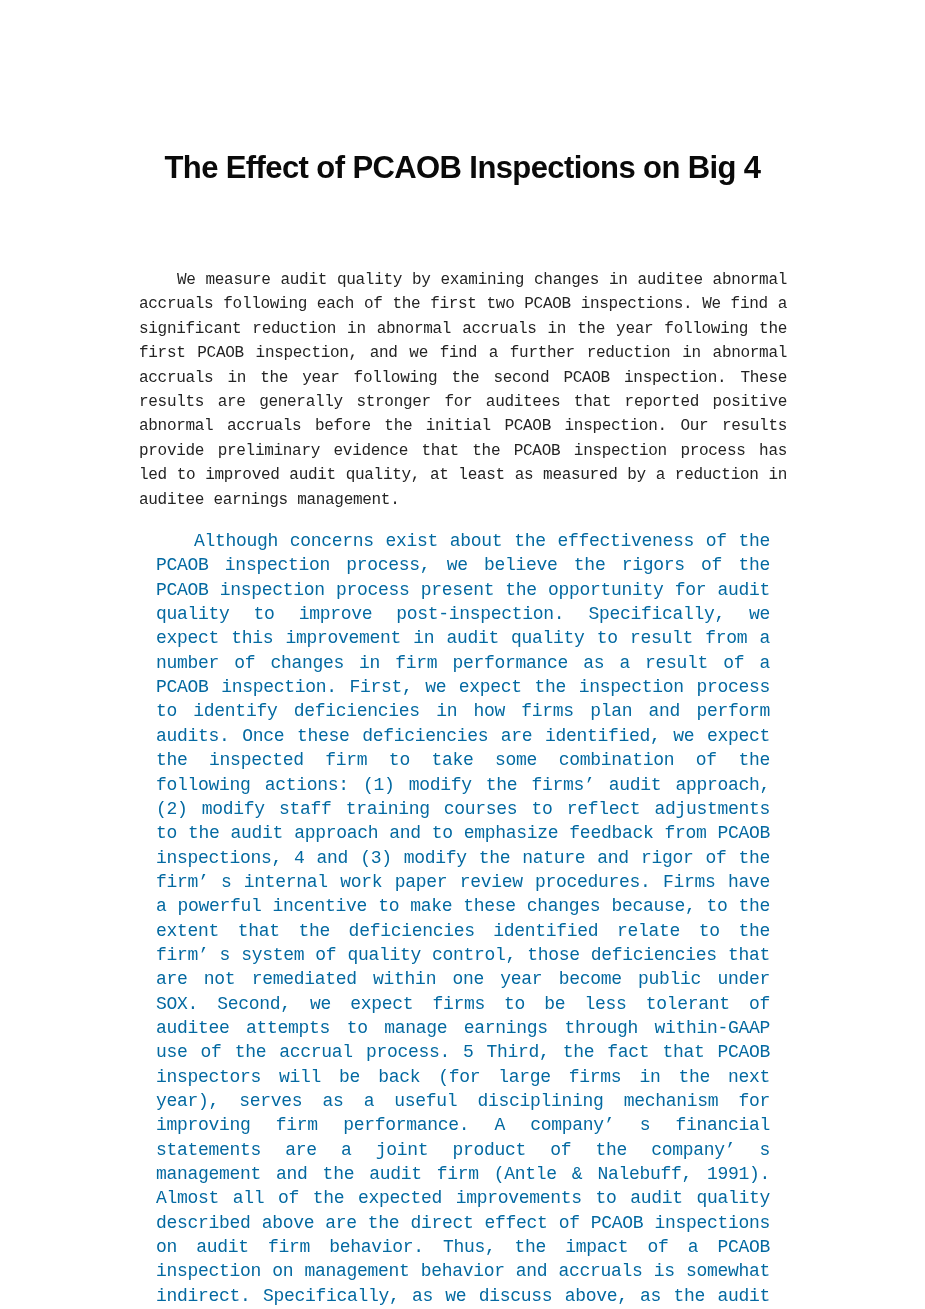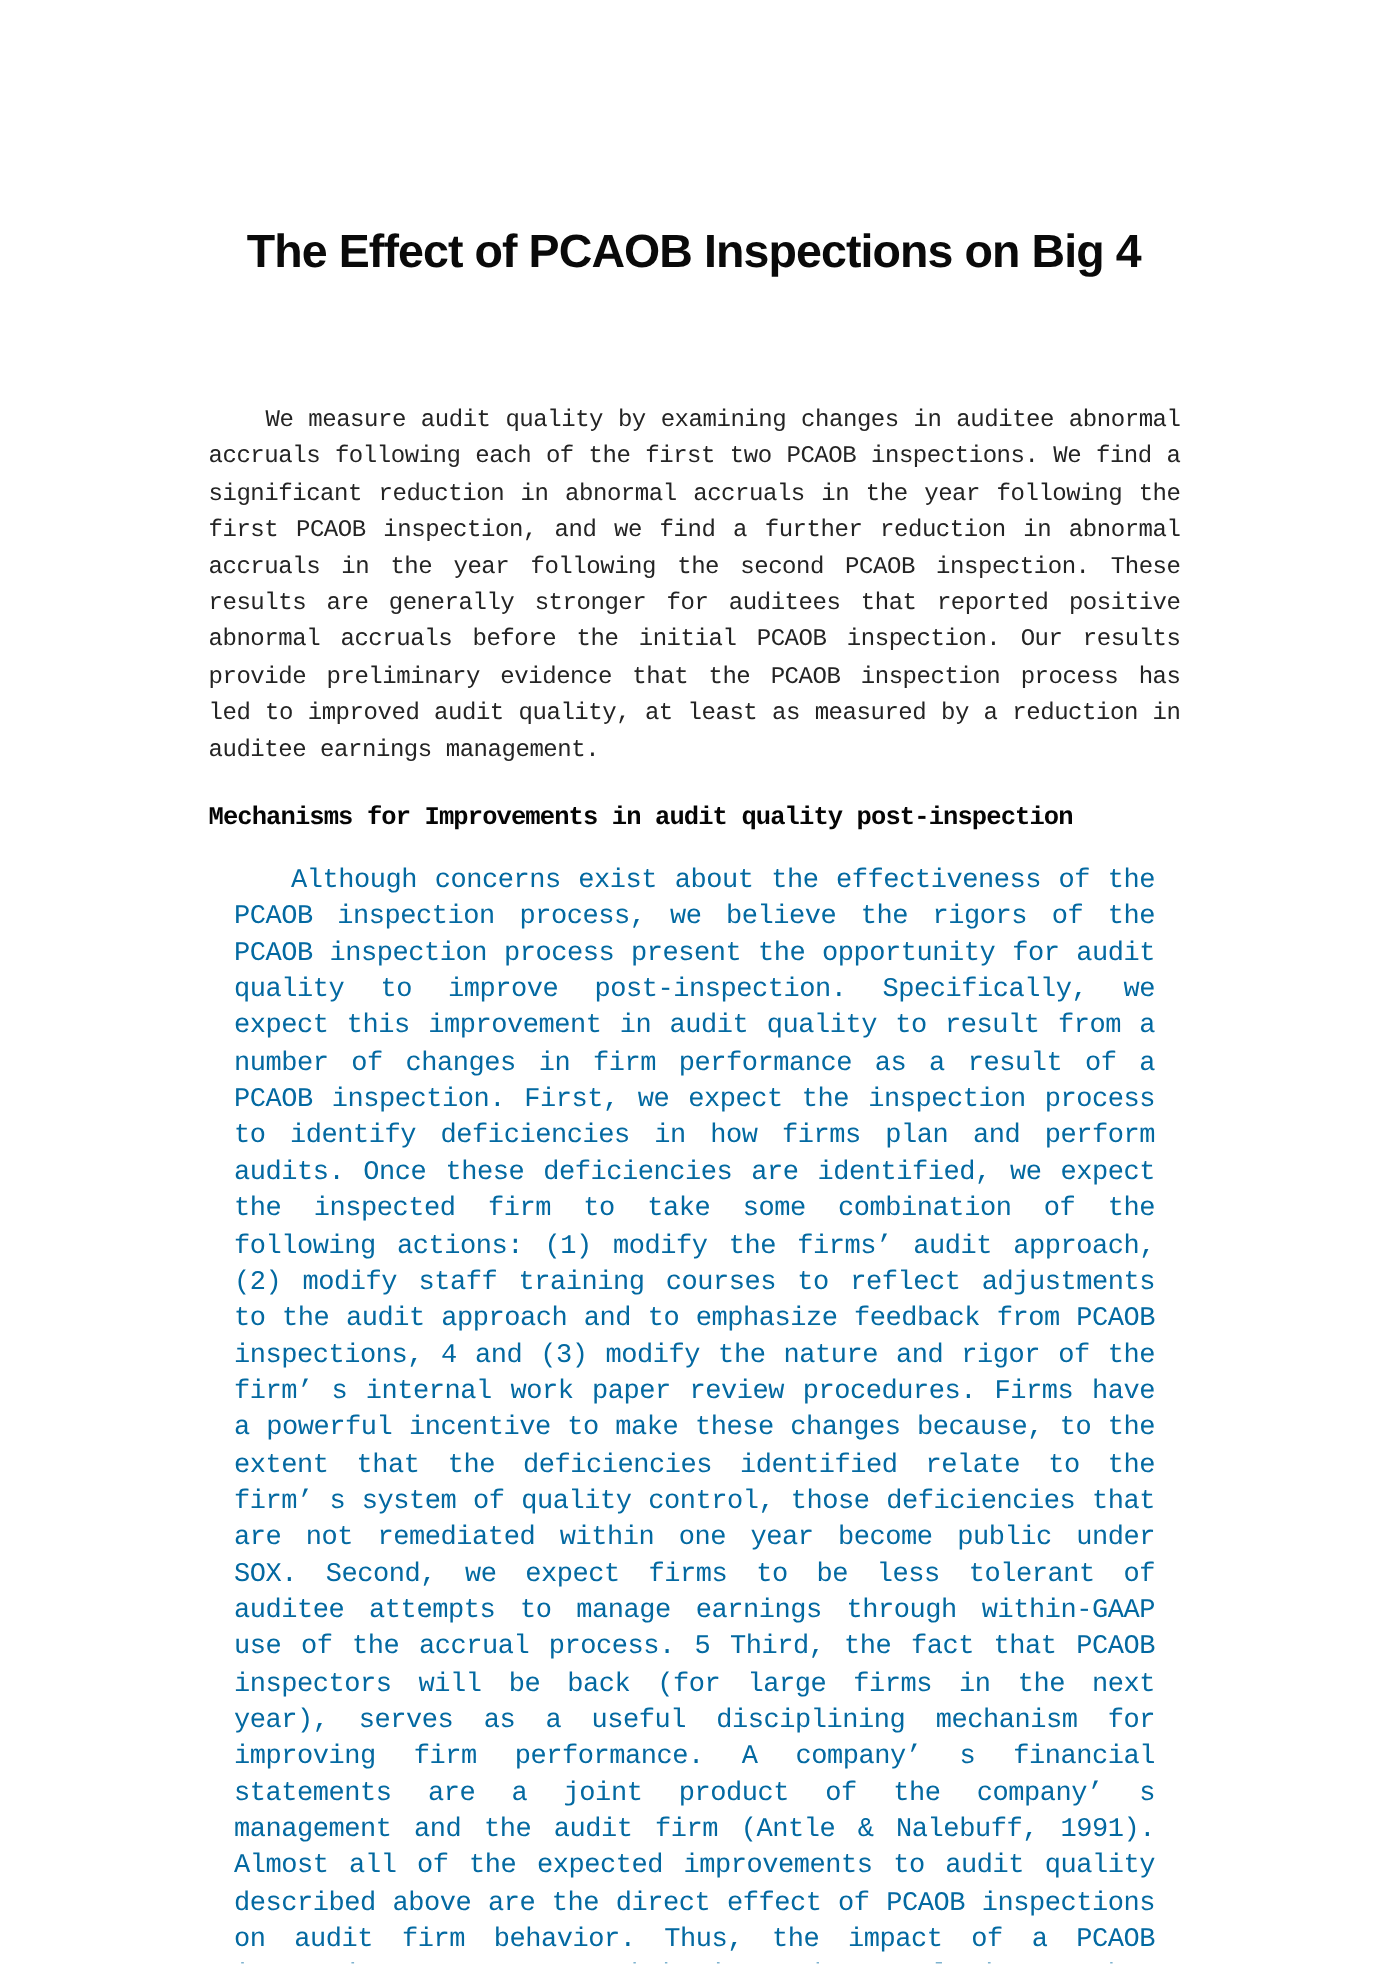--- a/index.html
+++ b/index.html
@@ -72,18 +72,17 @@
 
 <div class="page">
 
   <h1 class="title-block">
     <span class="title-line">The Effect of PCAOB Inspections on Big 4</span>
   </h1>
 
   <div class="content-column">
     <p class="abstract-par">We measure audit quality by examining changes in auditee abnormal accruals following each of the first two PCAOB inspections. We find a significant reduction in abnormal accruals in the year following the first PCAOB inspection, and we find a further reduction in abnormal accruals in the year following the second PCAOB inspection. These results are generally stronger for auditees that reported positive abnormal accruals before the initial PCAOB inspection. Our results provide preliminary evidence that the PCAOB inspection process has led to improved audit quality, at least as measured by a reduction in auditee earnings management.</p>
 
-    <h2 class="section-heading">Mechanisms for Improvements in audit quality post-inspection</h2>
 
     <p class="body-par">Although concerns exist about the effectiveness of the PCAOB inspection process, we believe the rigors of the PCAOB inspection process present the opportunity for audit quality to improve post-inspection. Specifically, we expect this improvement in audit quality to result from a number of changes in firm performance as a result of a PCAOB inspection. First, we expect the inspection process to identify deficiencies in how firms plan and perform audits. Once these deficiencies are identified, we expect the inspected firm to take some combination of the following actions: (1) modify the firms’ audit approach, (2) modify staff training courses to reflect adjustments to the audit approach and to emphasize feedback from PCAOB inspections, 4 and (3) modify the nature and rigor of the firm’ s internal work paper review procedures. Firms have a powerful incentive to make these changes because, to the extent that the deficiencies identified relate to the firm’ s system of quality control, those deficiencies that are not remediated within one year become public under SOX. Second, we expect firms to be less tolerant of auditee attempts to manage earnings through within-GAAP use of the accrual process. 5 Third, the fact that PCAOB inspectors will be back (for large firms in the next year), serves as a useful disciplining mechanism for improving firm performance. A company’ s financial statements are a joint product of the company’ s management and the audit firm (Antle &amp; Nalebuff, 1991). Almost all of the expected improvements to audit quality described above are the direct effect of PCAOB inspections on audit firm behavior. Thus, the impact of a PCAOB inspection on management behavior and accruals is somewhat indirect. Specifically, as we discuss above, as the audit firms</p>
   </div>
 
 </div>
 
 </body></html>

